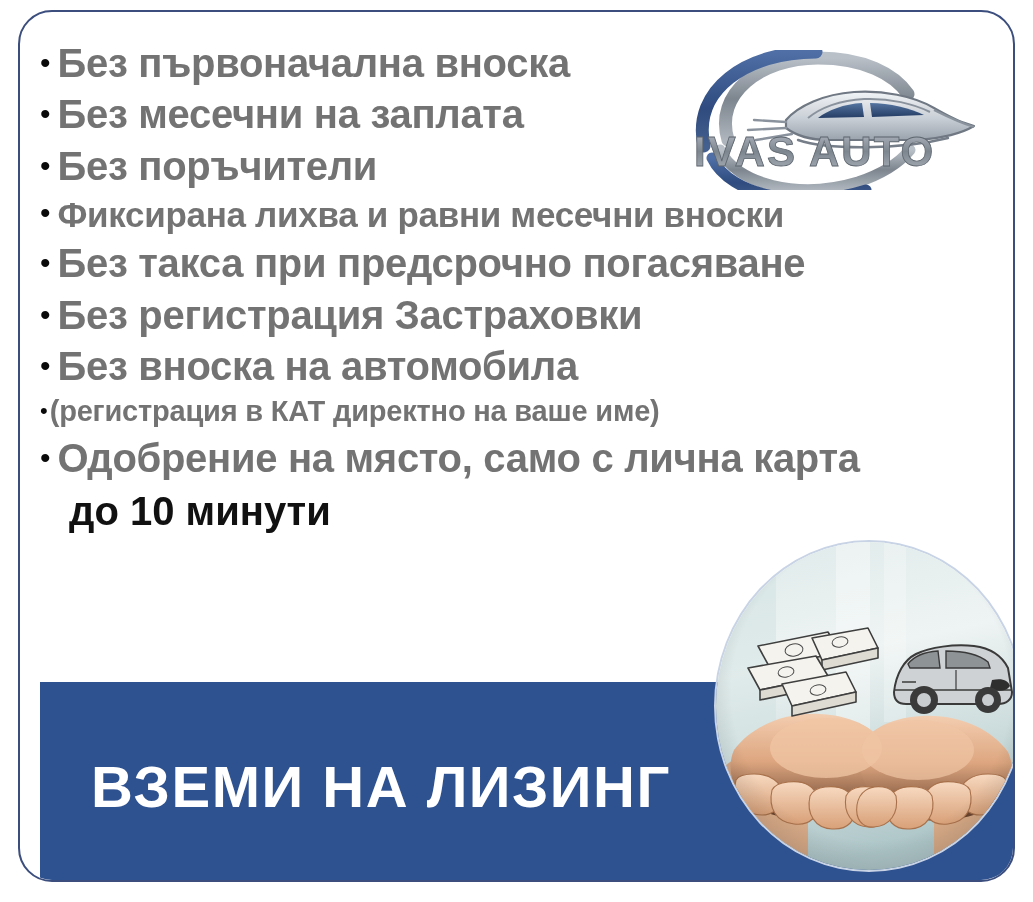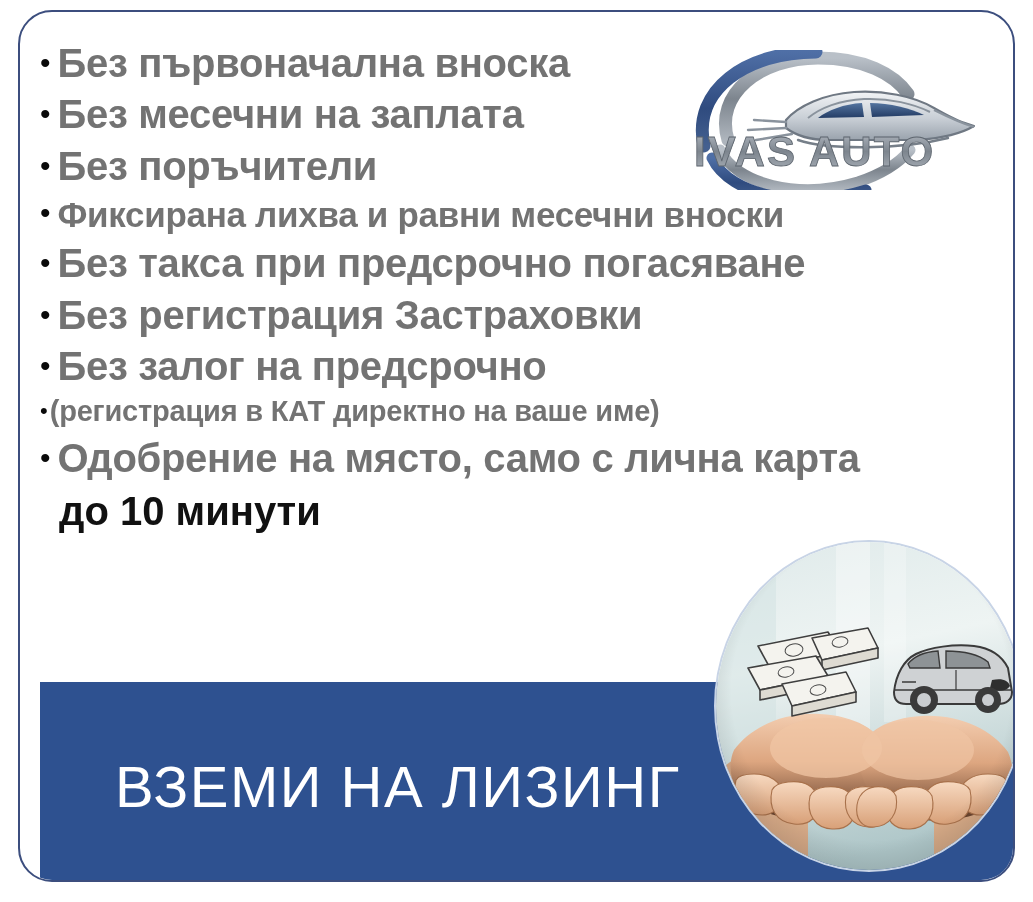--- a/index.html
+++ b/index.html
@@ -80,21 +80,21 @@
   }
   .benefit.small { margin-bottom: 10px; }
 
   .benefit.wide .txt { font-size: 35px; }
 
   
   .contline {
     font-size: 40px;
     font-weight: bold;
     color: #111111;
-    margin-left: 19px;
+    margin-left: 29px;
     line-height: 1.12;
     white-space: nowrap;
   }
 
   
   .logo {
     position: absolute;
     left: 648px;
     top: 38px;
     width: 330px;
@@ -124,24 +124,24 @@
     top: 670px;
     width: 995px;
     height: 208px;
     background: #2e5190;
     z-index: 3;
     display: flex;
     align-items: center;
   }
   .banner-text {
     font-size: 58px;
-    font-weight: normal;
+    font-weight: bold;
     color: #ffffff;
     letter-spacing: 1.5px;
-    margin-left: 75px;
+    margin-left: 51px;
     white-space: nowrap;
     font-family: "Liberation Sans", sans-serif;
   }
 </style>
 </head>
 <body>
 
 <div id="poster">
 
   <div class="card">
@@ -173,21 +173,21 @@
         <span class="txt">Без такса при предсрочно погасяване</span>
       </div>
 
       <div class="benefit">
         <span class="dot">•</span>
         <span class="txt">Без регистрация Застраховки</span>
       </div>
 
       <div class="benefit">
         <span class="dot">•</span>
-        <span class="txt">Без залог на предсрочно</span>
+        <span class="txt">Без вноска на автомобила</span>
       </div>
 
       <div class="benefit small">
         <span class="dot">•</span>
         <span class="txt">(регистрация в КАТ директно на ваше име)</span>
       </div>
 
       <div class="benefit">
         <span class="dot">•</span>
         <span class="txt">Одобрение на място, само с лична карта</span>

